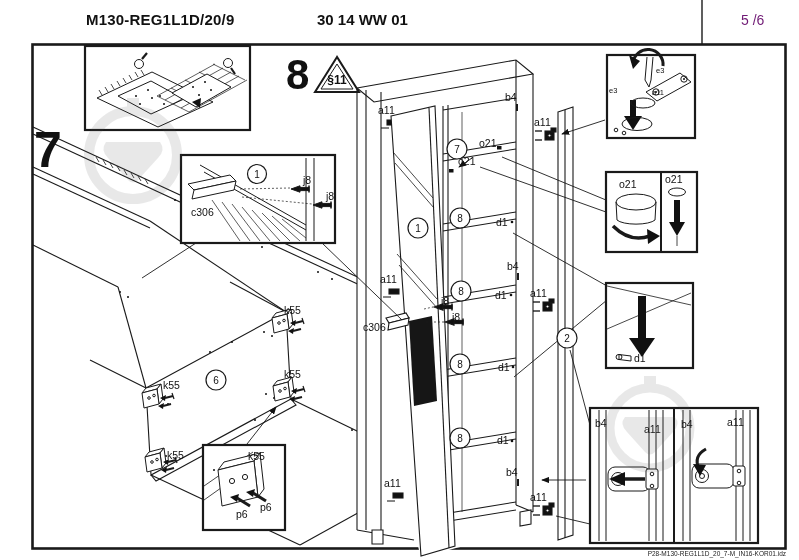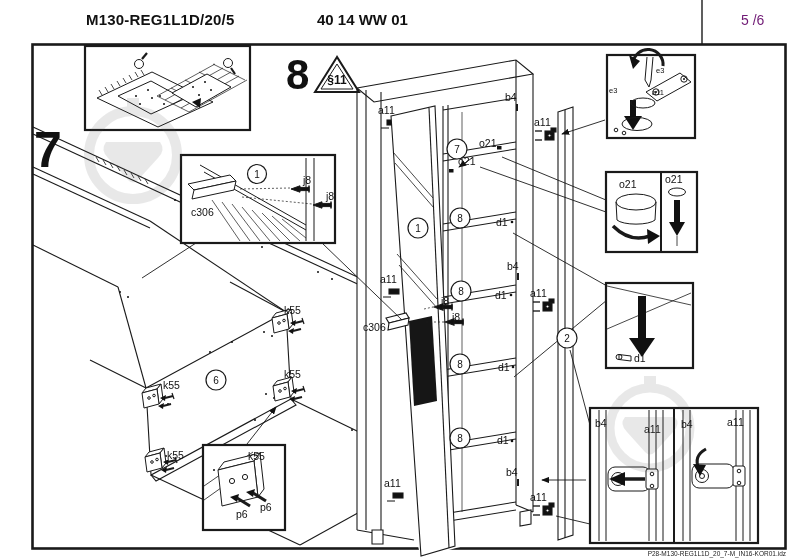--- a/index.html
+++ b/index.html
@@ -14,22 +14,22 @@
   .lbl{font-size:10.5px}
   .lbl-s{font-size:7.5px}
   .cnum{font-size:10px}
   .bignum{font-weight:bold}
 </style>
 </head>
 <body>
 
 <div class="page">
 
-  <span class="hdr-model">M130-REG1L1D/20/5</span>
-  <span class="hdr-code">40 14 WW 01</span>
+  <span class="hdr-model">M130-REG1L1D/20/9</span>
+  <span class="hdr-code">30 14 WW 01</span>
   <span class="hdr-page">5 /6</span>
 
   <svg width="799" height="560" viewBox="0 0 799 560">
     <defs>
       <marker id="ah" markerWidth="9" markerHeight="7" refX="8" refY="3.5" orient="auto">
         <path d="M0,0 L9,3.5 L0,7 Z" fill="#111"></path>
       </marker>
       <g id="footG" stroke="#1a1a1a" stroke-width="1" fill="#fff">
         <polygon points="-8,-5 7,-9 11,-14 -4,-10"></polygon>
         <polygon points="7,-9 11,-14 13,1 9,6"></polygon>

